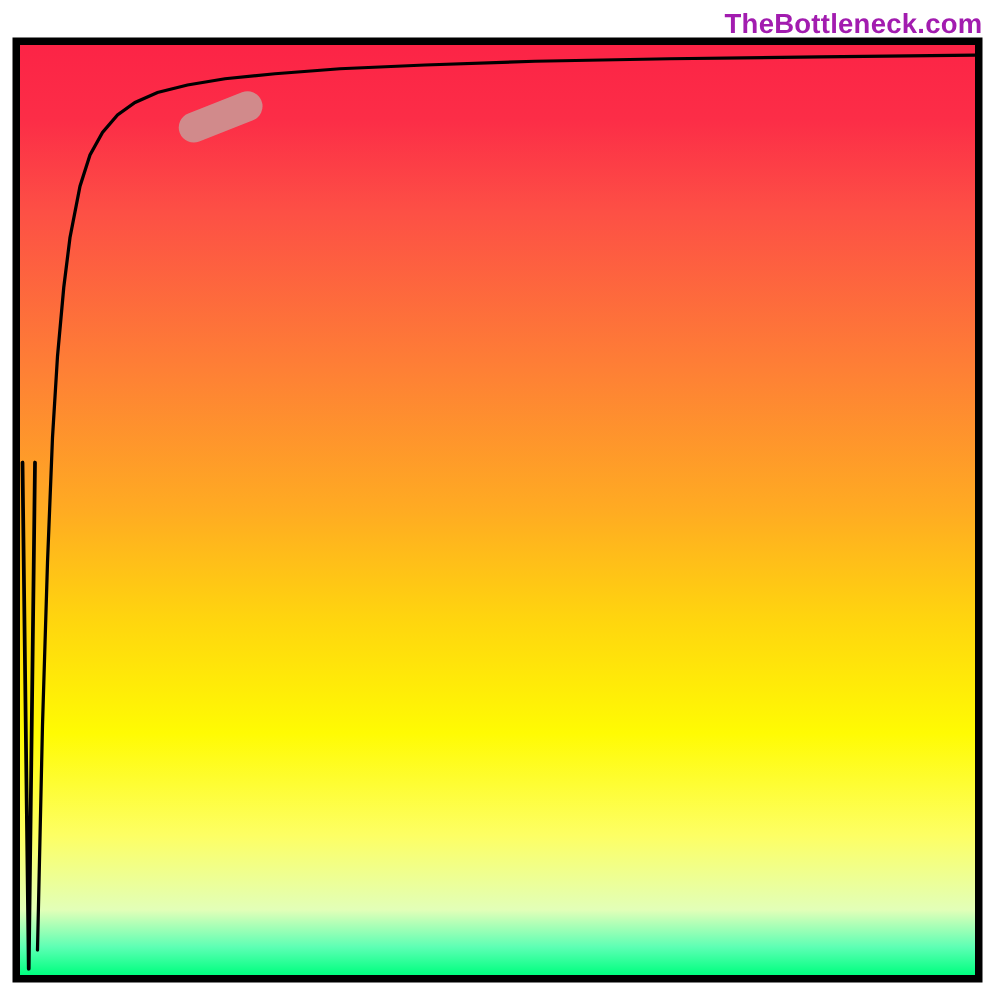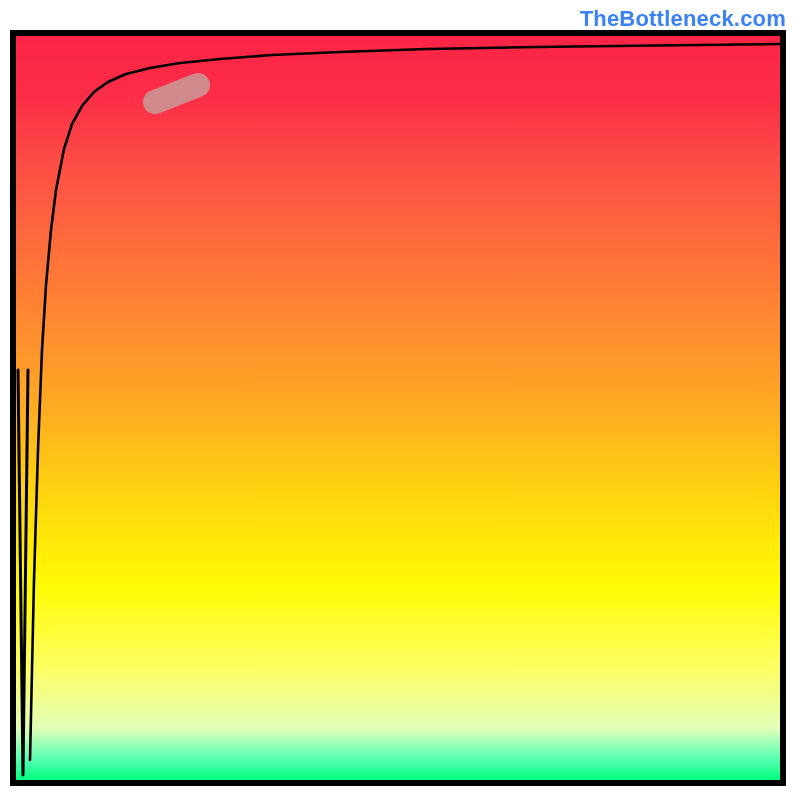--- a/index.html
+++ b/index.html
@@ -9,21 +9,21 @@
     width: 800px;
     height: 800px;
   }
   .watermark {
     position: absolute;
     top: 6px;
     right: 14px;
     font-family: Arial, Helvetica, sans-serif;
     font-size: 22px;
     font-weight: 600;
-    color: #3b82f6;
+    color: #a21caf;
     letter-spacing: 0.2px;
     z-index: 5;
   }
   .plot-box {
     position: absolute;
     left: 10px;
     top: 30px;
     width: 776px;
     height: 756px;
     border: 6px solid #000;

